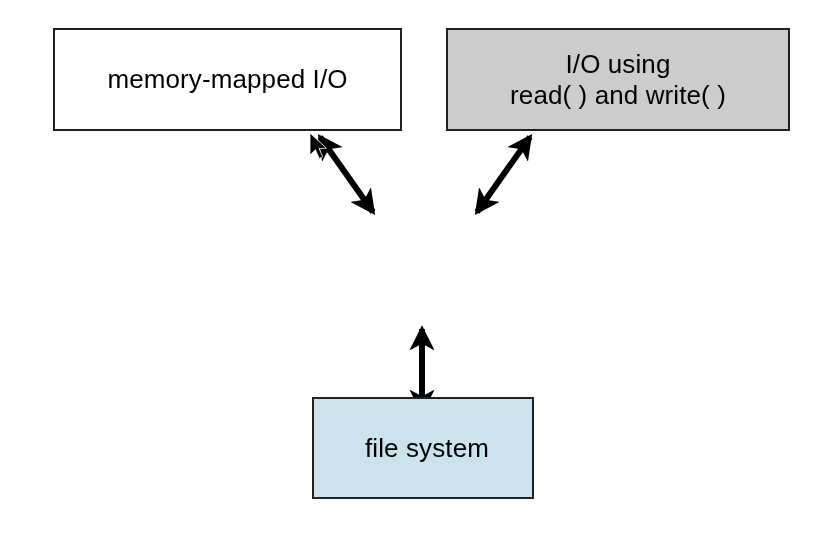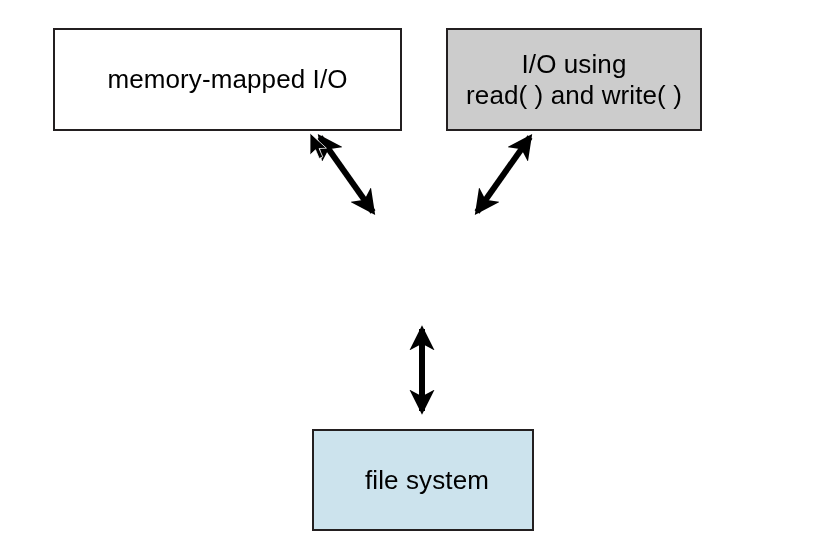--- a/index.html
+++ b/index.html
@@ -31,23 +31,23 @@
     letter-spacing: 0.1px;
     white-space: pre-line;
     -webkit-font-smoothing: antialiased;
   }
   .node.fill-white   { background: #ffffff; }
   .node.fill-gray    { background: #cccccc; }
   .node.fill-blue    { background: #cce3ed; }
 
   
   #node-mmio        { left: 53px;  top: 28px;  width: 349px; height: 103px; }
-  #node-rw          { left: 446px; top: 28px;  width: 256px; height: 103px; }
+  #node-rw          { left: 446px; top: 28px;  width: 344px; height: 103px; }
   #node-buffer      { left: 310px; top: 218px; width: 224px; height: 105px; }
-  #node-filesystem  { left: 312px; top: 429px; width: 222px; height: 102px; padding-left: 8px; }
+  #node-filesystem  { left: 312px; top: 397px; width: 222px; height: 102px; padding-left: 8px; }
 
   #edges {
     position: absolute;
     left: 0;
     top: 0;
     width: 826px;
     height: 552px;
     pointer-events: none;
   }
   .edge-line {

